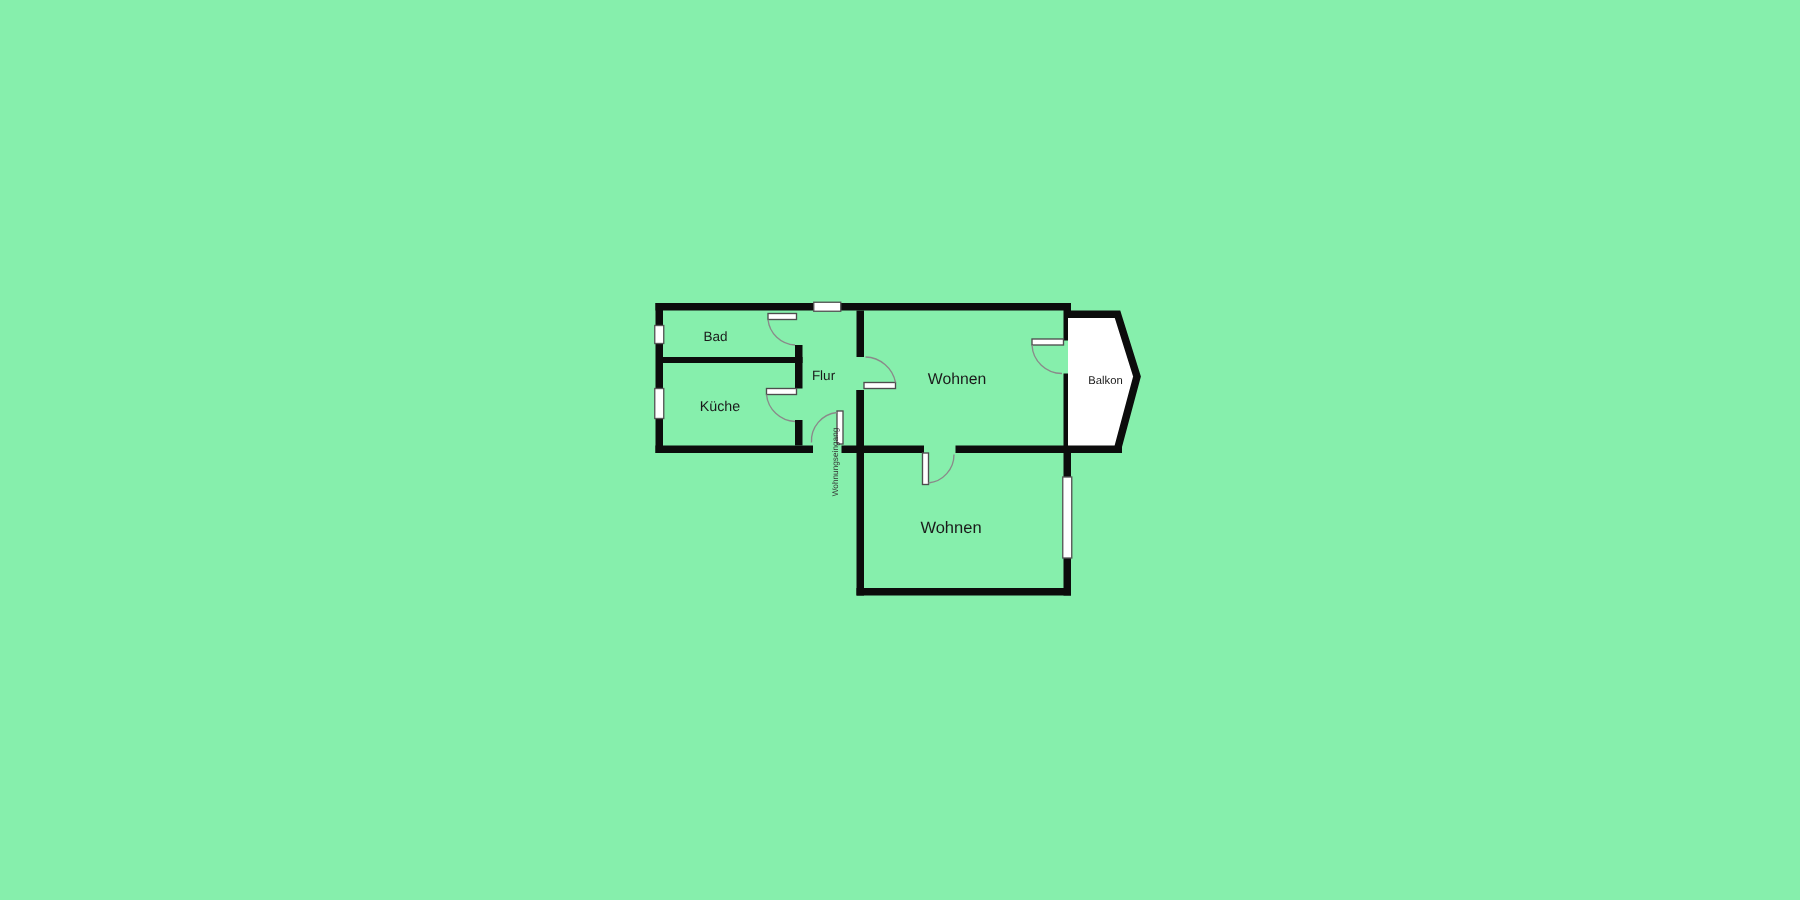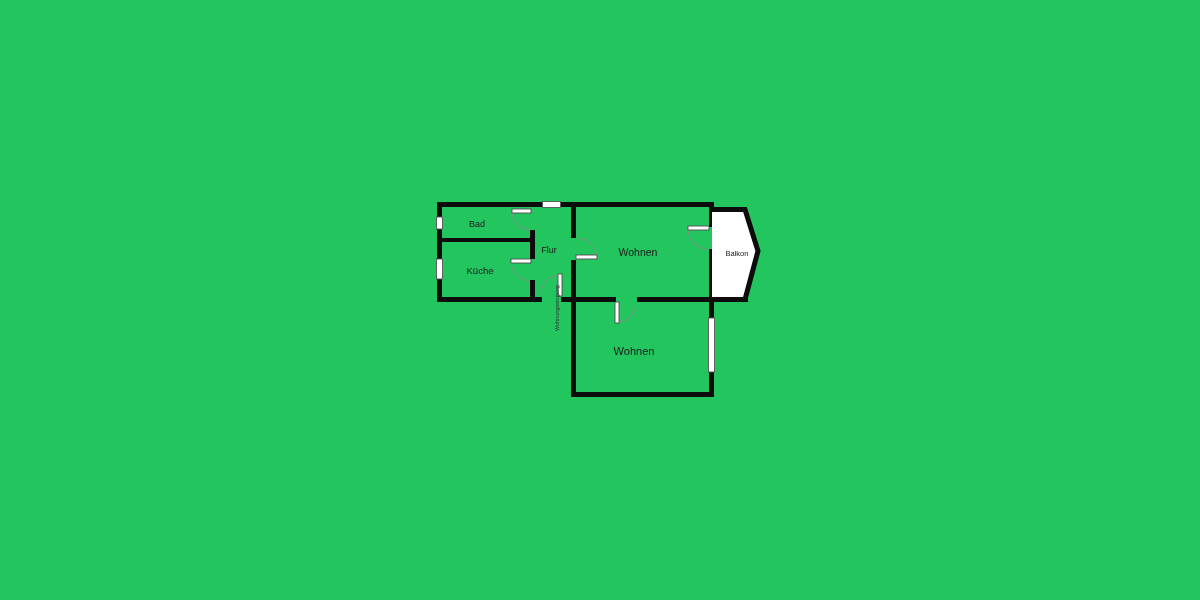--- a/index.html
+++ b/index.html
@@ -4,21 +4,21 @@
 <style>
   html, body {
     margin: 0;
     padding: 0;
     background: #ffffff;
   }
   .canvas {
     position: relative;
     width: 1200px;
     height: 600px;
-    background: #22c55e;
+    background: #86efac;
     overflow: hidden;
     font-family: "Liberation Sans", sans-serif;
   }
   svg { display: block; }
   .wall { fill: #0c0c0c; }
   .balcony-outline {
     fill: #ffffff;
     stroke: #0c0c0c;
     stroke-width: 5;
     stroke-linejoin: miter;

